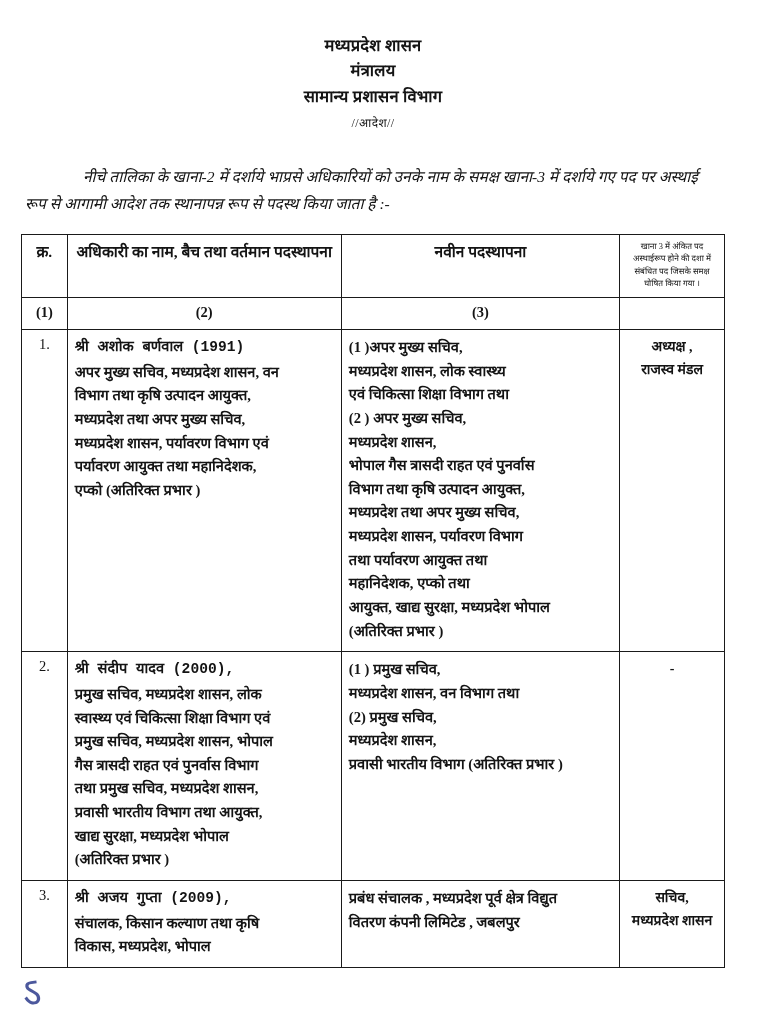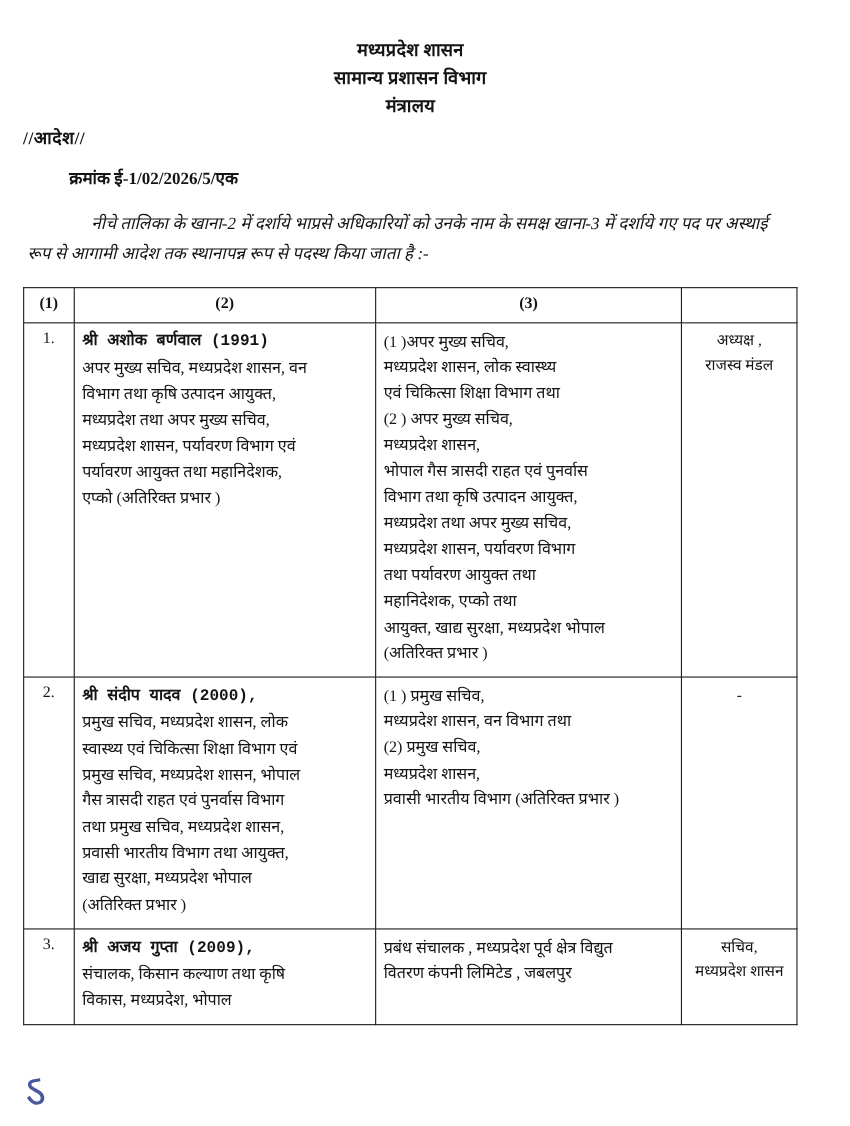--- a/index.html
+++ b/index.html
@@ -24,23 +24,23 @@
   }
   .heading {
     text-align: center;
     font-weight: bold;
     font-size: 16.5px;
     line-height: 1.42;
     letter-spacing: 0.2px;
   }
   .heading div { margin-bottom: 2px; }
   .order-line {
-    text-align: left;
-    font-weight: bold;
-    font-size: 16px;
+    text-align: center;
+    font-weight: normal;
+    font-size: 12px;
     margin-top: 6px;
     letter-spacing: 0.4px;
   }
   .refrow {
     display: flex;
     justify-content: space-between;
     align-items: baseline;
     margin-top: 14px;
     font-weight: bold;
     font-size: 15.5px;
@@ -109,61 +109,66 @@
     font-weight: bold;
     display: block;
     margin-bottom: 1px;
     font-family: Liberation Mono, monospace;
   }
   td.note-cell {
     font-size: 14px;
     line-height: 1.62;
     text-align: center;
   }
-  .line { display: block; }
+  .line { display: block; font-weight: bold; }
   .sig {
     position: absolute;
     left: 22px;
     bottom: 6px;
     font-size: 40px;
     color: #2d3c8c;
     font-family: "DejaVu Serif", serif;
     transform: rotate(-8deg);
     opacity: 0.85;
   }
 </style>
 </head>
 <body>
 
 <div class="page">
 
   <div class="heading">
     <div>मध्यप्रदेश शासन</div>
+    <div>मंत्रालय</div>
     <div>सामान्य प्रशासन विभाग</div>
-    <div>मंत्रालय</div>
   </div>
 
   <div class="order-line">//आदेश//</div>
 
   <div class="refrow">
-    <div class="left">क्रमांक ई-1/02/2026/5/एक</div>
   </div>
 
   <div class="intro">
     <span class="indent"></span><span>नीचे तालिका के खाना-2 में दर्शाये भाप्रसे अधिकारियों को उनके नाम के समक्ष खाना-3 में दर्शाये गए पद पर अस्थाई रूप से आगामी आदेश तक स्थानापन्न रूप से पदस्थ किया जाता है :-</span>
   </div>
 
   <table class="order-table">
     <colgroup>
       <col class="col-sn">
       <col class="col-name">
       <col class="col-new">
       <col class="col-note">
     </colgroup>
     <thead>
+      <tr>
+        <th class="hcell">क्र.</th>
+        <th class="hcell">अधिकारी का नाम, बैच तथा वर्तमान पदस्थापना</th>
+        <th class="hcell">नवीन पदस्थापना</th>
+        <th class="hcell note">खाना 3 में अंकित पद अस्थाईरूप होने की दशा में संबंधित पद जिसके समक्ष घोषित किया गया ।</th>
+      </tr>
       <tr>
         <td class="numrow">(1)</td>
         <td class="numrow">(2)</td>
         <td class="numrow">(3)</td>
         <td class="numrow"></td>
       </tr>
     </thead>
     <tbody id="table-body">
         <tr>
           <td class="sn">1.</td>

